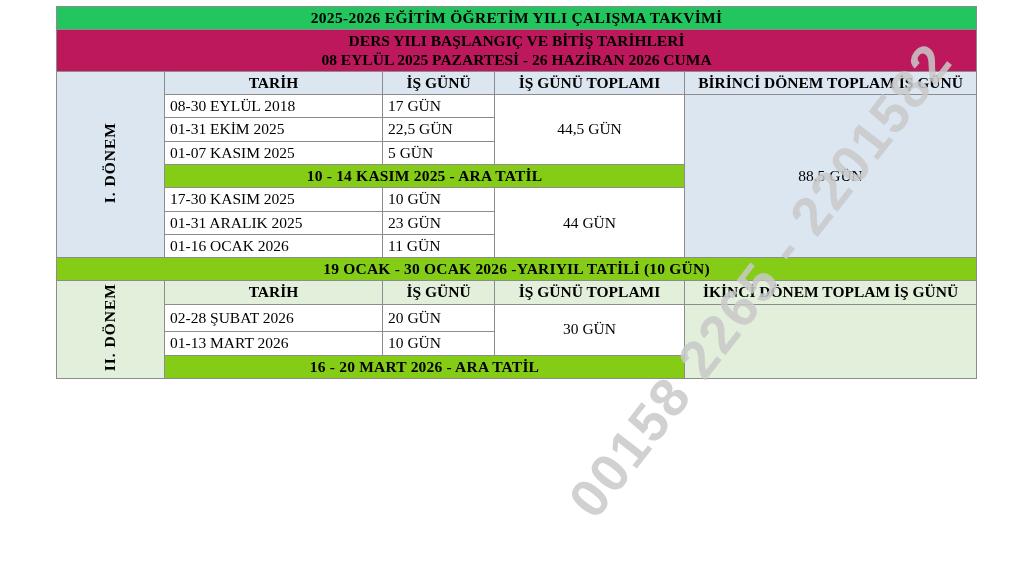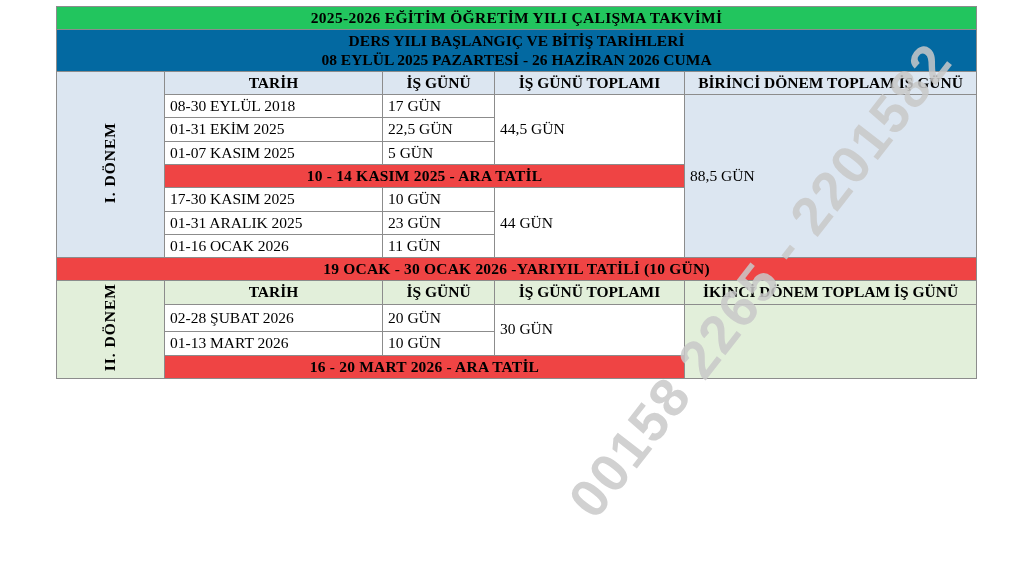--- a/index.html
+++ b/index.html
@@ -62,21 +62,21 @@
     font-weight: bold;
     font-size: 19px;
     background: #22c55e;
     padding: 5px 4px;
     letter-spacing: .3px;
   }
   .dates-row td {
     text-align: center;
     font-weight: bold;
     font-size: 18px;
-    background: #0369a1;
+    background: #be185d;
     padding: 6px 4px 8px 4px;
     line-height: 1.3;
   }
   .term1 {
     background: #dce6f1;
   }
   .term2 {
     background: #e2efda;
   }
   .head-cell {
@@ -93,33 +93,33 @@
     font-size: 16.5px;
     letter-spacing: 1px;
   }
   .vert span {
     display: inline-block;
     writing-mode: vertical-rl;
     transform: rotate(180deg);
     white-space: nowrap;
   }
   .holiday td {
-    background: #ef4444;
+    background: #84cc16;
     text-align: center;
     font-weight: bold;
     font-size: 18px;
     padding: 5px 4px;
     letter-spacing: .2px;
   }
   .cut-row td {
     border-bottom: none;
     margin-left: 28px;
   }
   .total-cell {
-    text-align: left;
+    text-align: center;
     font-size: 15.5px;
     vertical-align: middle;
   }
 </style>
 </head>
 <body>
 
 <div class="page">
 
   <div class="watermark">00158 2265 - 2201582</div>

